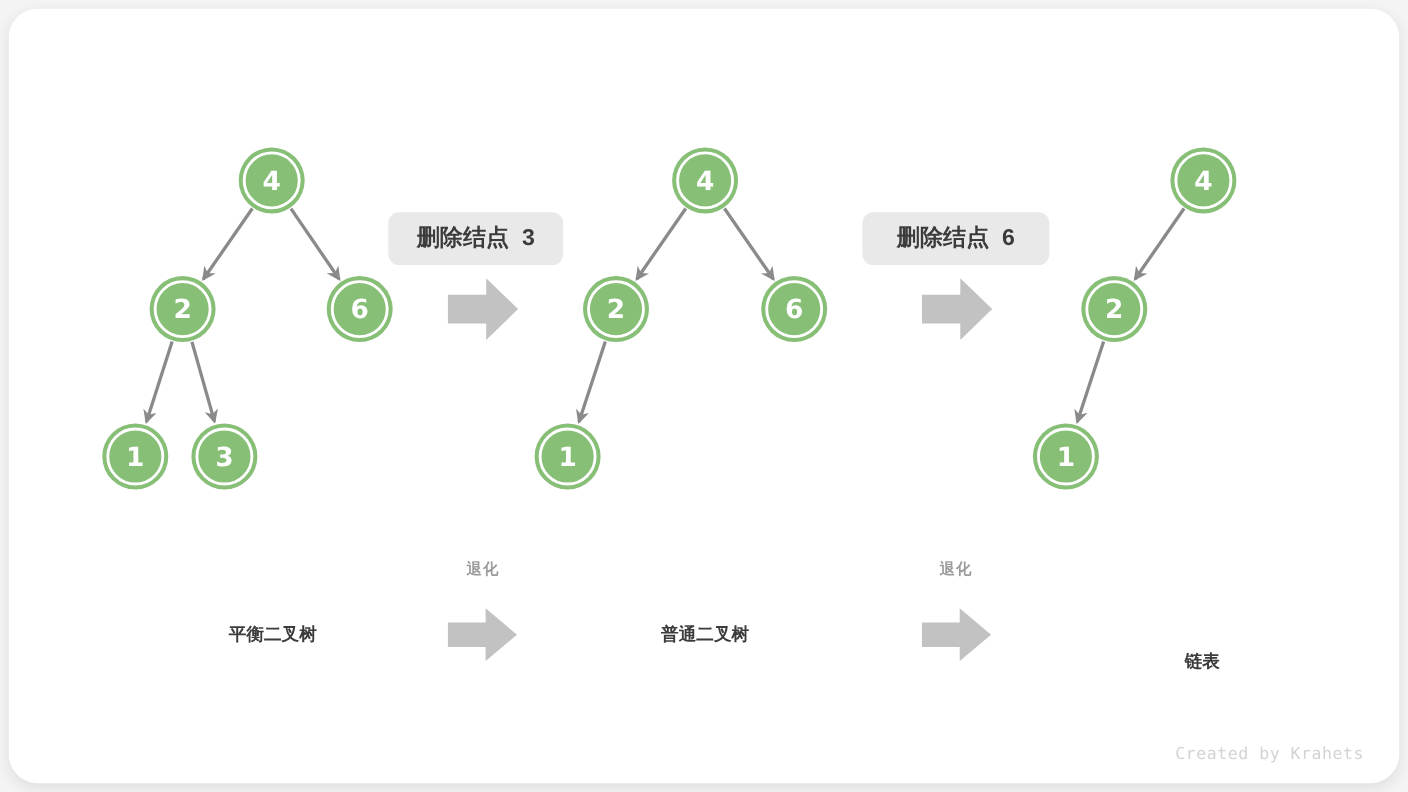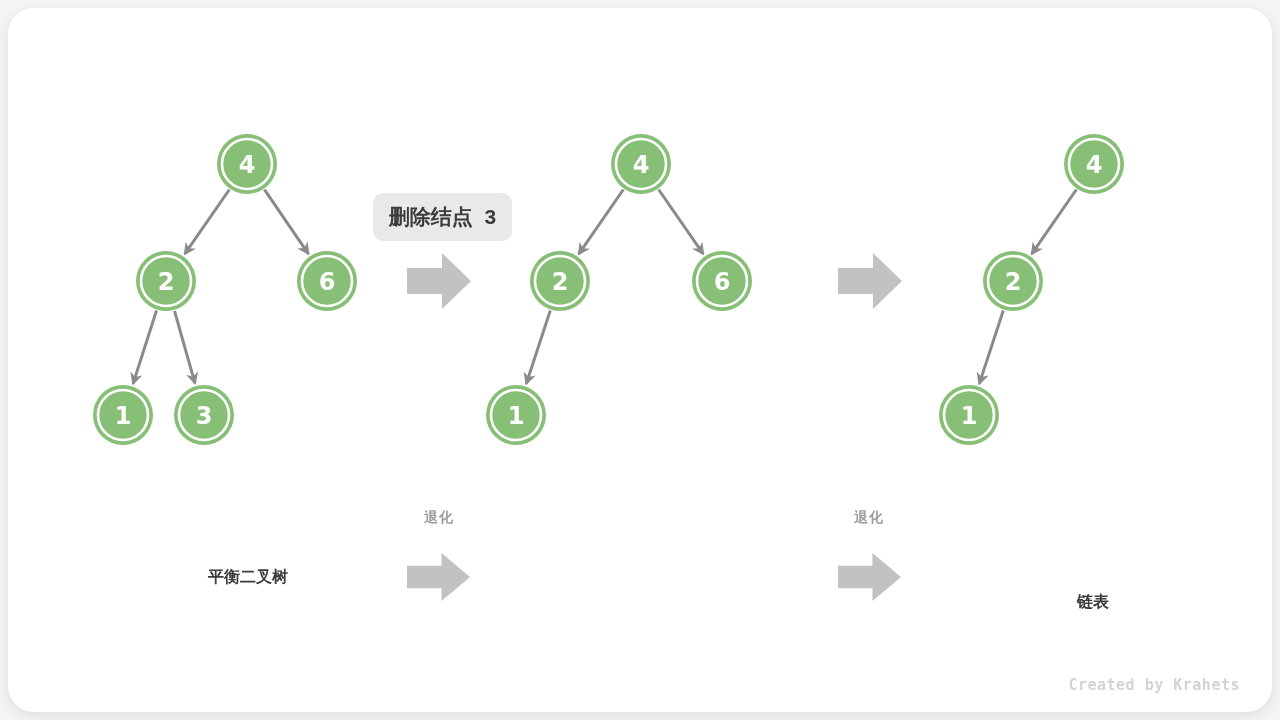--- a/index.html
+++ b/index.html
@@ -12,21 +12,21 @@
     position:absolute;left:8px;top:8px;width:1264px;height:704px;
     background:var(--card,#ffffff);border-radius:26px;
     box-shadow:0 4px 14px rgba(0,0,0,0.09);
   }
   #trees-svg{position:absolute;left:0;top:0;pointer-events:none}
   .op-label{
     position:absolute;height:48px;line-height:48px;text-align:center;
     background:var(--op-label-bg,#e9e9e9);color:var(--op-label-text,#3b3b3b);
     font-weight:bold;font-size:21px;border-radius:10px;white-space:pre;
   }
-  .op1{left:373px;top:193px;width:139px}
+  .op1{left:353px;top:193px;width:159px}
   .op2{left:784px;top:193px;width:170px}
   .block-arrow{position:absolute}
   .ba1{left:407px;top:253px}
   .ba2{left:838px;top:253px}
   .ba3{left:407px;top:553px}
   .ba4{left:838px;top:553px}
   .block-arrow polygon{fill:var(--block-arrow,#c2c2c2)}
   .degrade{
     position:absolute;transform:translate(-50%,-50%);
     font-size:14px;font-weight:bold;color:var(--degrade-text,#9c9c9c);
@@ -38,21 +38,21 @@
     position:absolute;transform:translate(-50%,-50%);
     font-size:16px;font-weight:bold;color:var(--stage-text,#3b3b3b);
     white-space:nowrap;
   }
   .s1{left:248px;top:577px}
   .s2{left:641px;top:577px}
   .s3{left:1093px;top:602px}
   .watermark{
     position:absolute;right:40px;top:676px;
     font-family:"DejaVu Sans Mono","Liberation Mono",monospace;
-    font-size:15px;color:var(--watermark-text,#d3d3d3);letter-spacing:.5px;font-weight:bold;
+    font-size:15px;color:var(--watermark-text,#d3d3d3);letter-spacing:.5px;
   }
 </style>
 </head>
 <body>
 
 <div class="stage">
   <div class="card"></div>
 
   <svg id="trees-svg" width="1280" height="720" viewBox="0 0 1280 720">
       <defs>
@@ -131,34 +131,36 @@
         </g>
         <g>
           <circle cx="969" cy="415" r="30" fill="#87bf77"></circle>
           <circle cx="969" cy="415" r="25" fill="none" stroke="#ffffff" stroke-width="2.6"></circle>
           <text x="969" y="423.5" fill="#ffffff" text-anchor="middle" font-size="24" font-weight="bold" font-family="&quot;DejaVu Sans&quot;, sans-serif">1</text>
         </g>
       </g>
     </svg>
 
   <div class="op-label op1">删除结点  3</div>
+  <div class="op-label op2">删除结点  6</div>
 
   <svg class="block-arrow ba1" width="64" height="56" viewBox="0 0 64 56" preserveAspectRatio="none">
     <polygon points="0,15 35,15 35,0 64,28 35,56 35,41 0,41"></polygon>
   </svg>
   <svg class="block-arrow ba2" width="64" height="56" viewBox="0 0 64 56" preserveAspectRatio="none">
     <polygon points="0,15 35,15 35,0 64,28 35,56 35,41 0,41"></polygon>
   </svg>
   <svg class="block-arrow ba3" width="63" height="48" viewBox="0 0 64 56" preserveAspectRatio="none">
     <polygon points="0,15 35,15 35,0 64,28 35,56 35,41 0,41"></polygon>
   </svg>
   <svg class="block-arrow ba4" width="63" height="48" viewBox="0 0 64 56" preserveAspectRatio="none">
     <polygon points="0,15 35,15 35,0 64,28 35,56 35,41 0,41"></polygon>
   </svg>
 
   <div class="degrade d1">退化</div>
   <div class="degrade d2">退化</div>
 
   <div class="stage-name s1">平衡二叉树</div>
+  <div class="stage-name s2">普通二叉树</div>
   <div class="stage-name s3">链表</div>
 
   <div class="watermark">Created by Krahets</div>
 </div>
 
 </body></html>

